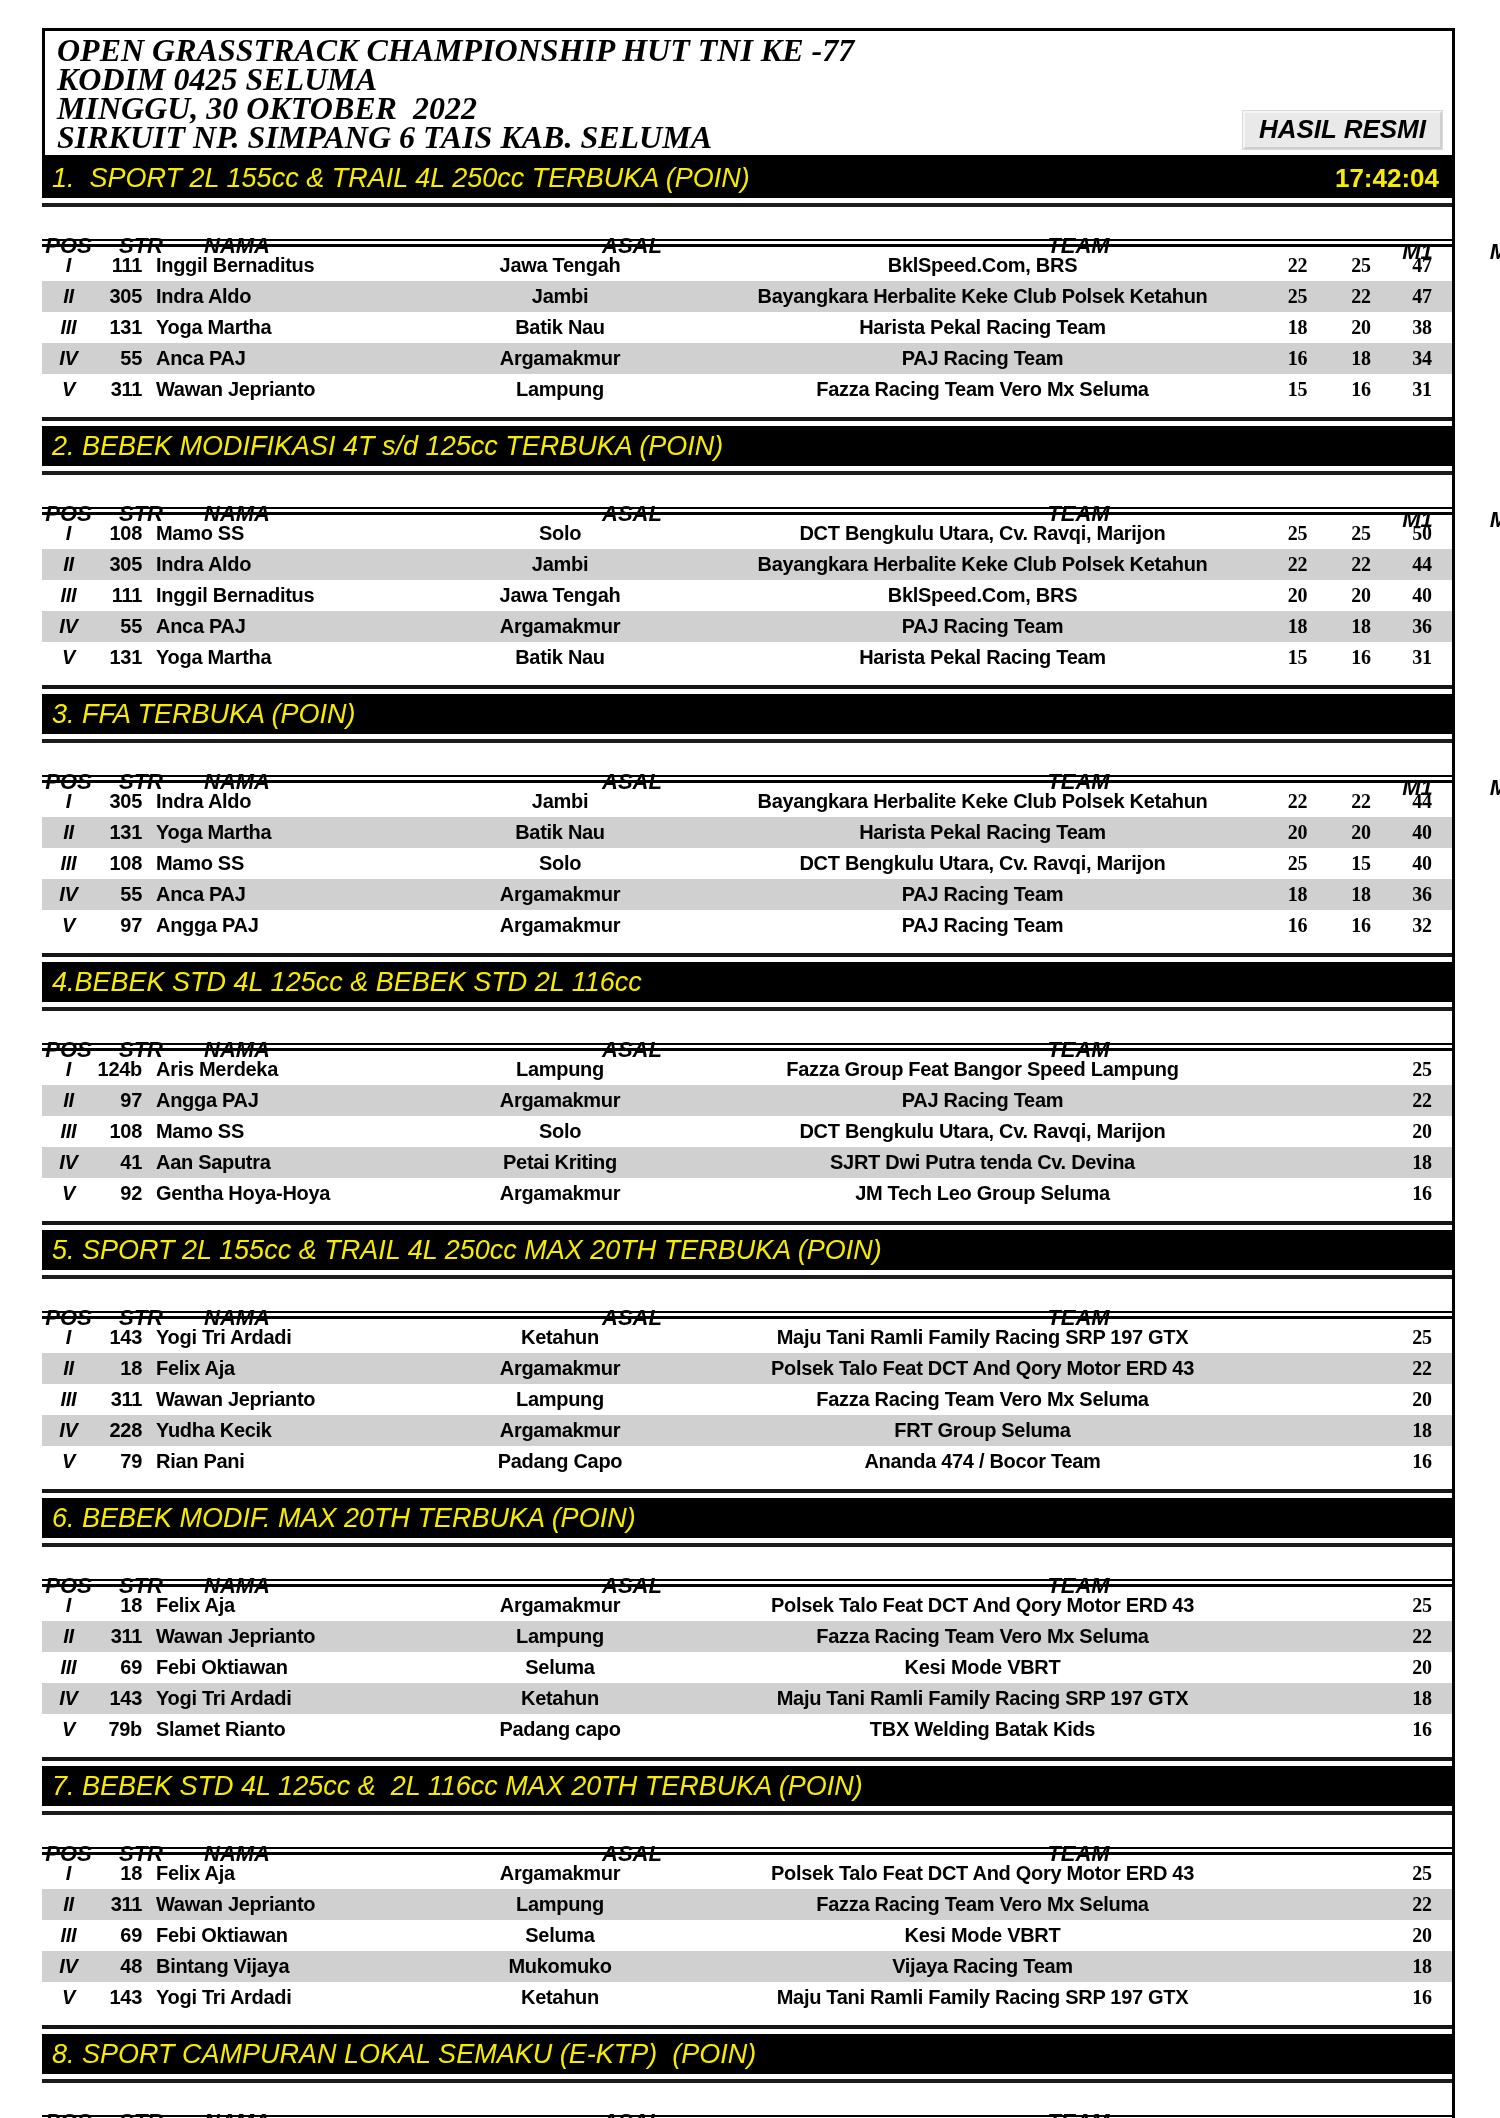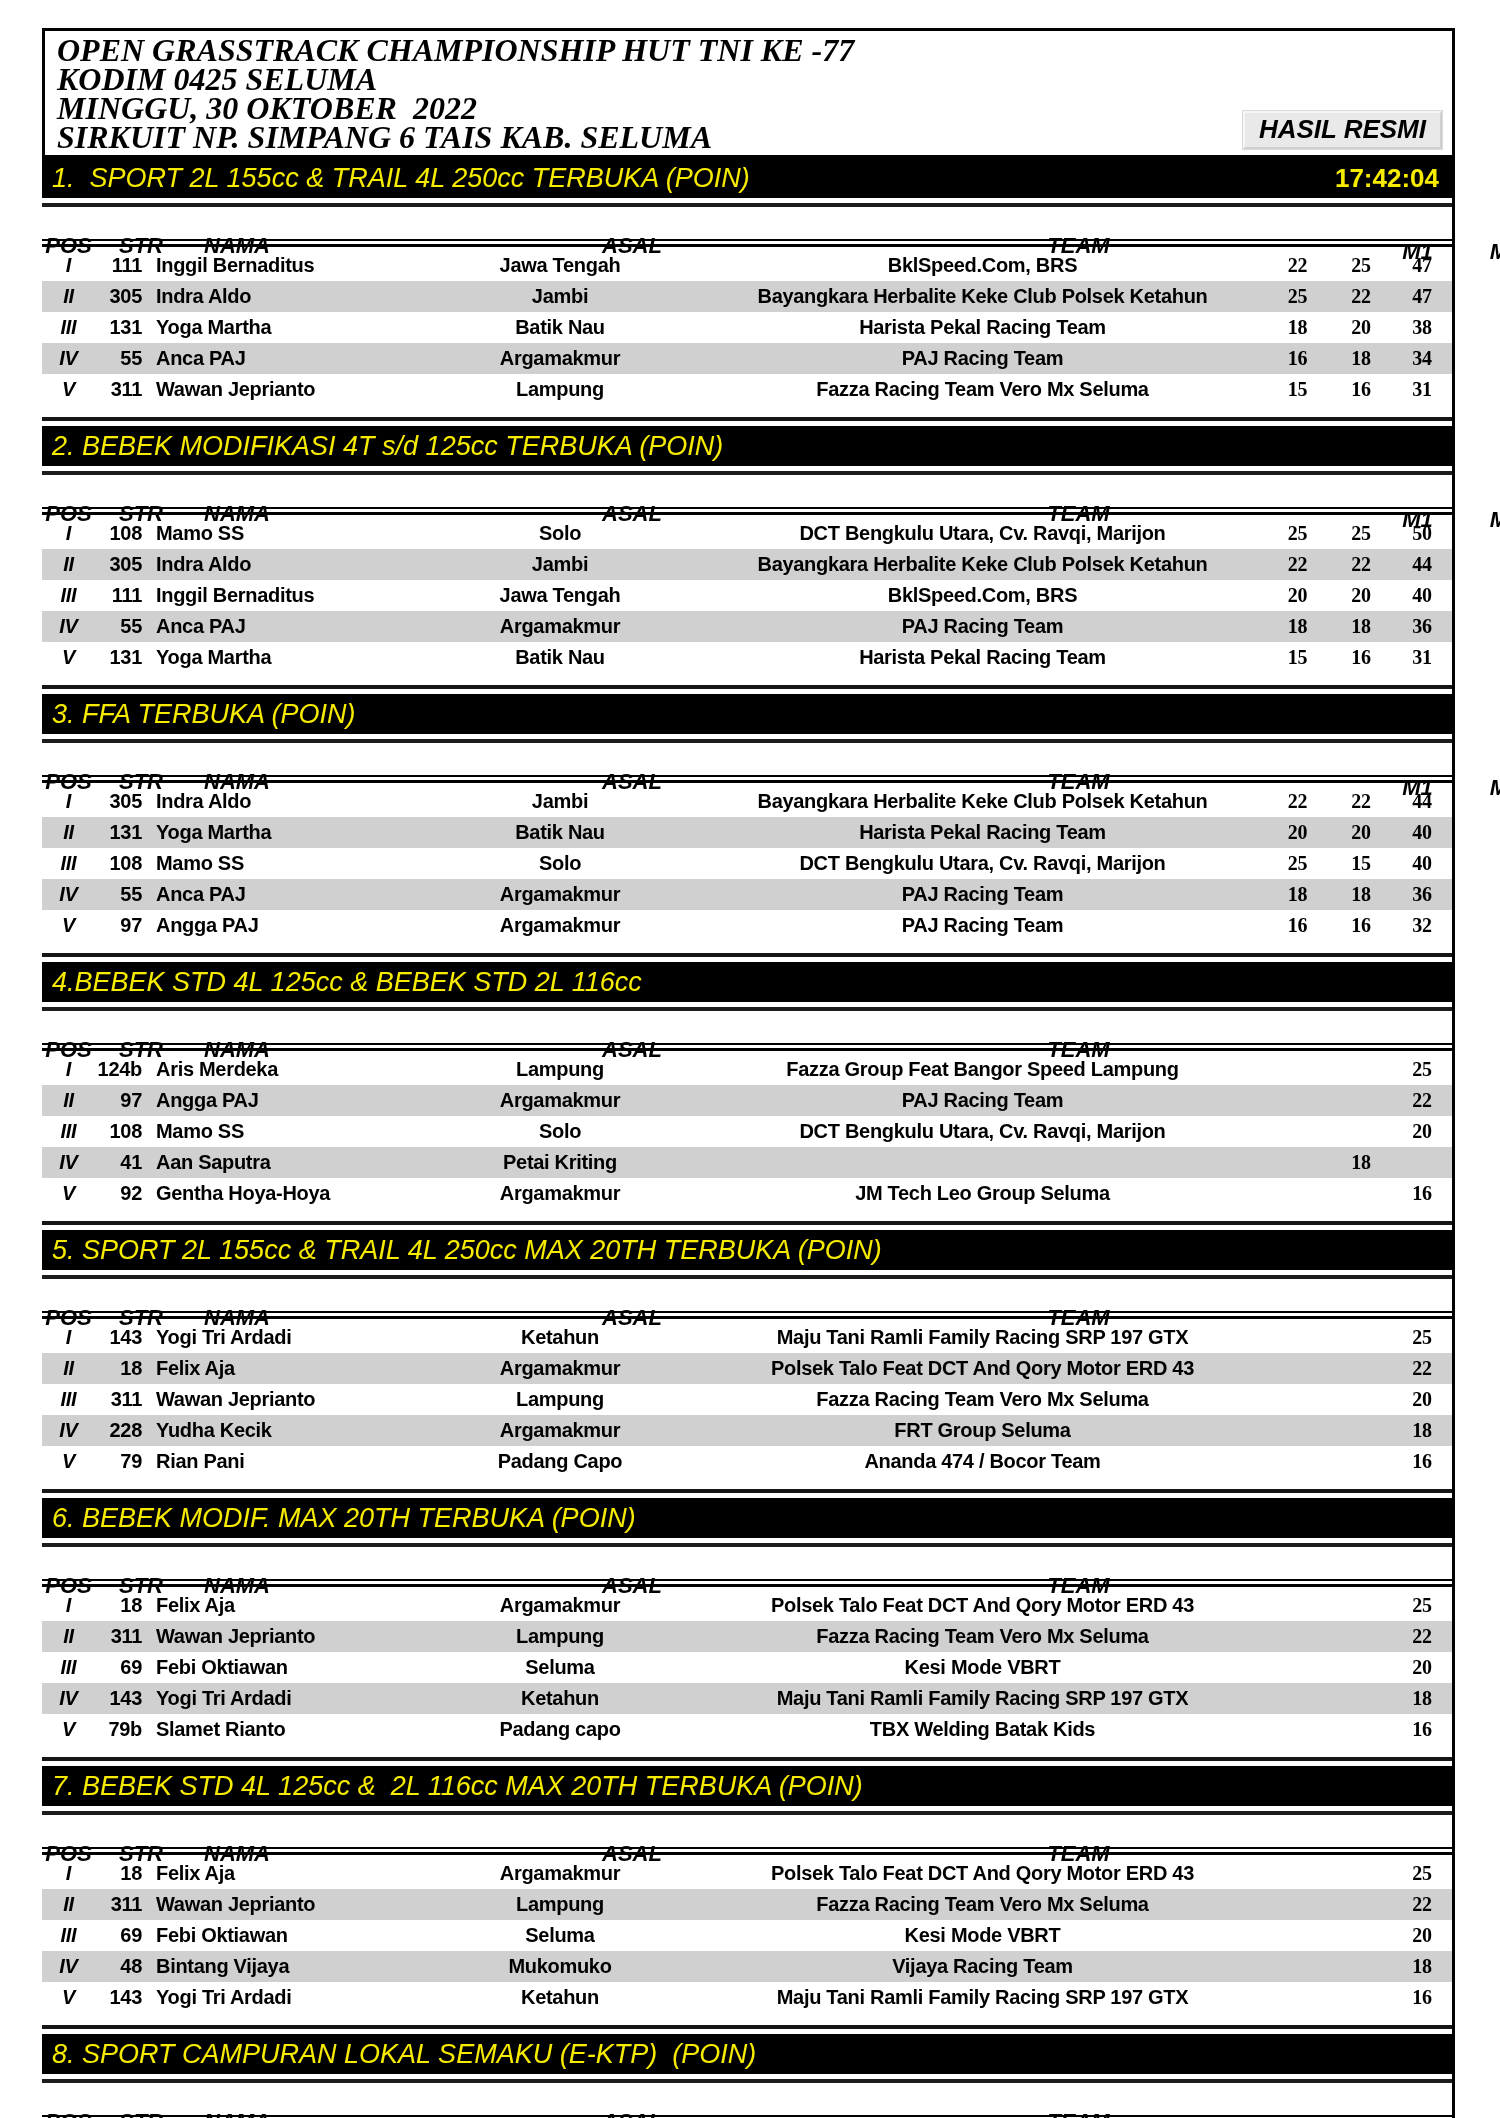--- a/index.html
+++ b/index.html
@@ -343,20 +343,21 @@
       <div class="c-m1"></div>
       <div class="c-m2"></div>
       <div class="c-point">20</div>
     </div>
 
     <div class="row">
       <div class="c-pos">IV</div>
       <div class="c-str">41</div>
       <div class="c-nama">Aan Saputra</div>
       <div class="c-asal">Petai Kriting</div>
+      <div class="c-team">SJRT Dwi Putra tenda Cv. Devina</div>
       <div class="c-m1"></div>
       <div class="c-m2"></div>
       <div class="c-point">18</div>
     </div>
 
     <div class="row">
       <div class="c-pos">V</div>
       <div class="c-str">92</div>
       <div class="c-nama">Gentha Hoya-Hoya</div>
       <div class="c-asal">Argamakmur</div>

